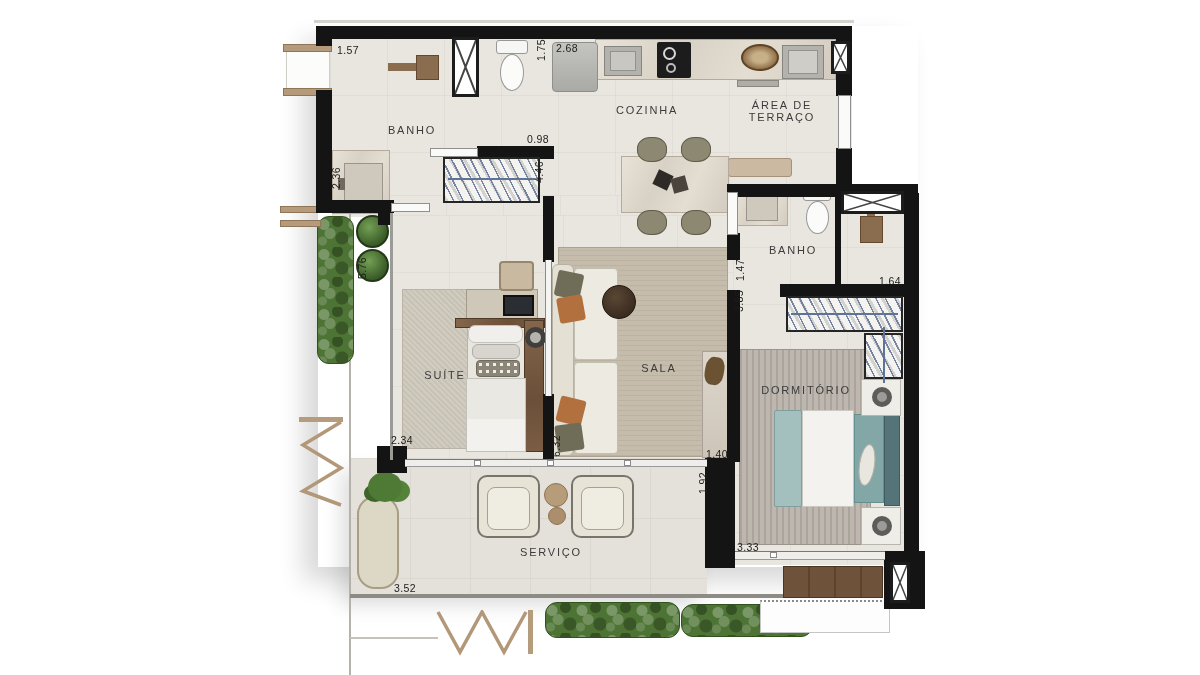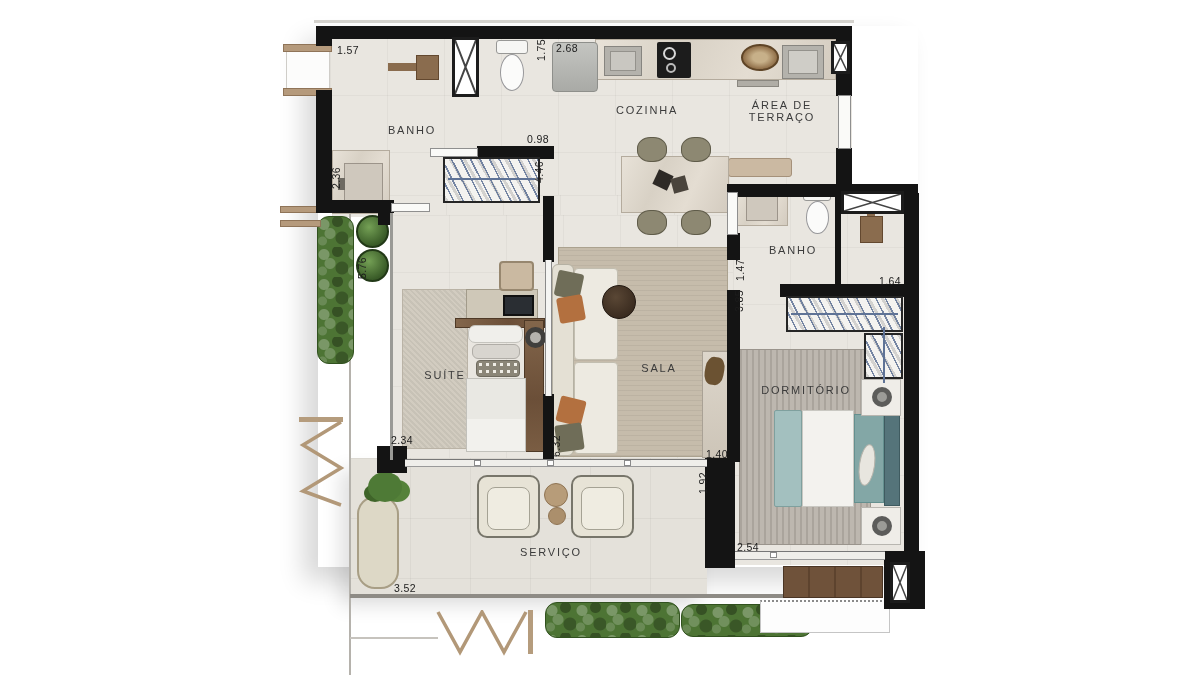--- a/index.html
+++ b/index.html
@@ -246,18 +246,18 @@
   <div class="dim" style="left:556px;top:42px;">2.68</div>
   <div class="dim" style="left:527px;top:133px;">0.98</div>
   <div class="dimv" style="left:524px;top:166px;">4.46</div>
   <div class="dimv" style="left:321px;top:172px;">2.36</div>
   <div class="dimv" style="left:347px;top:262px;">5.76</div>
   <div class="dim" style="left:391px;top:434px;">2.34</div>
   <div class="dimv" style="left:541px;top:440px;">6.32</div>
   <div class="dim" style="left:706px;top:448px;">1.40</div>
   <div class="dimv" style="left:688px;top:477px;">1.92</div>
   <div class="dim" style="left:394px;top:582px;">3.52</div>
-  <div class="dim" style="left:737px;top:541px;">2.54</div>
+  <div class="dim" style="left:737px;top:541px;">3.33</div>
   <div class="dim" style="left:879px;top:275px;">1.64</div>
   <div class="dimv" style="left:725px;top:264px;">1.47</div>
   <div class="dimv" style="left:724px;top:295px;">3.85</div>
 
 </div>
 
 </body></html>

